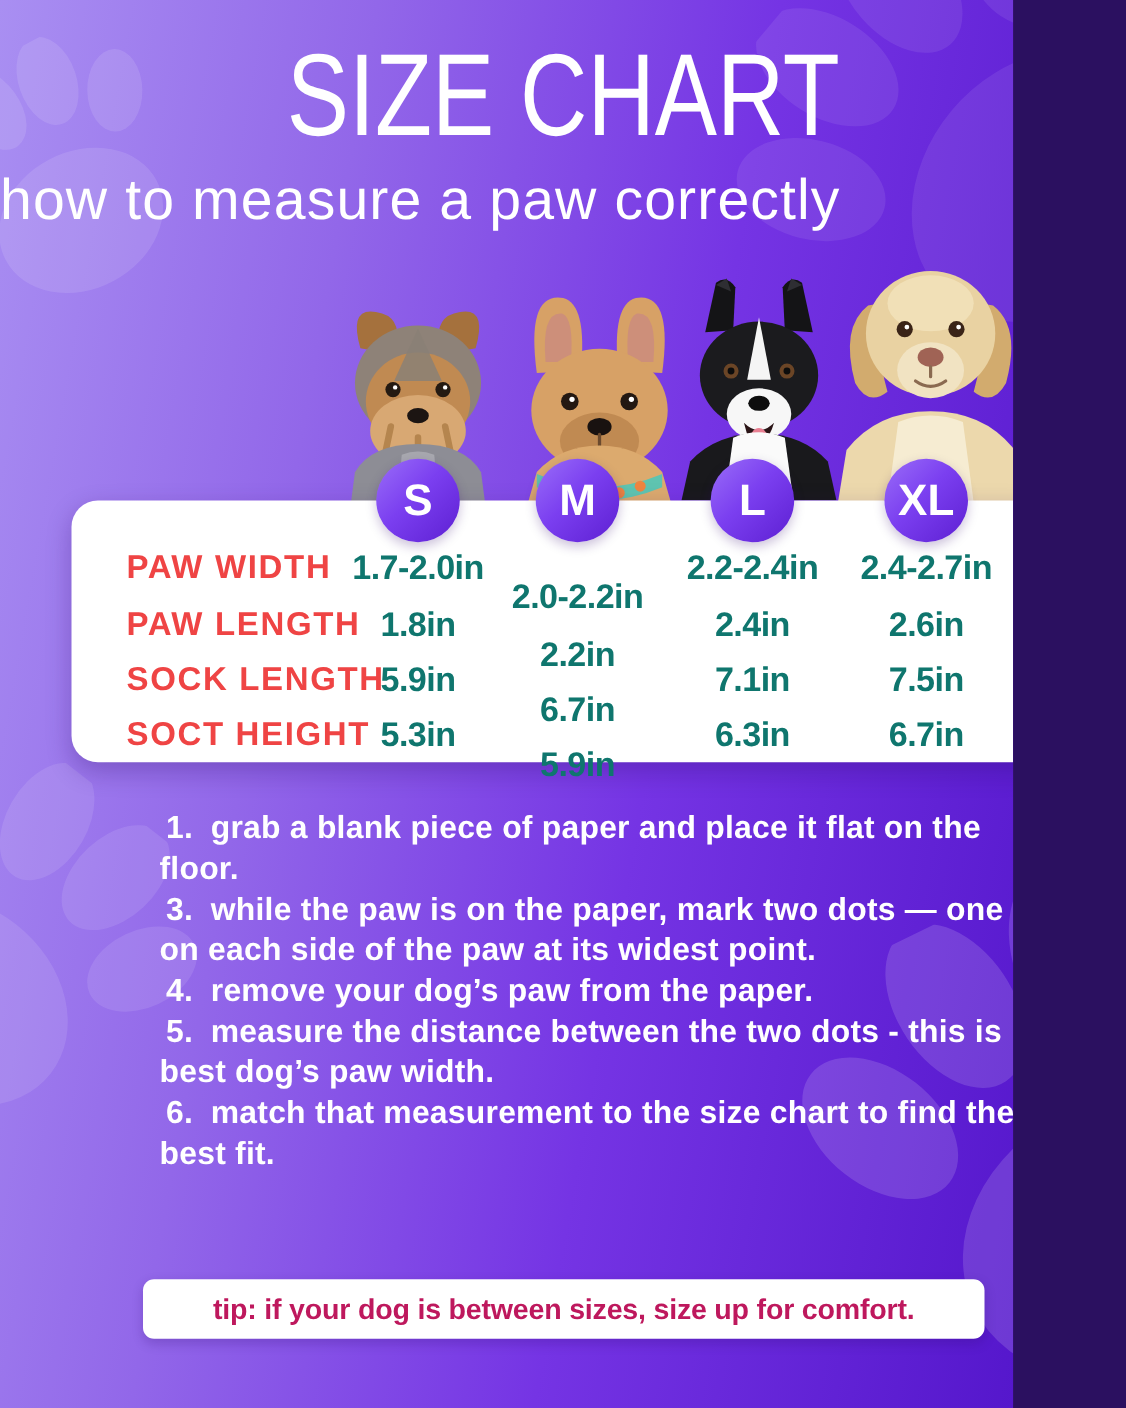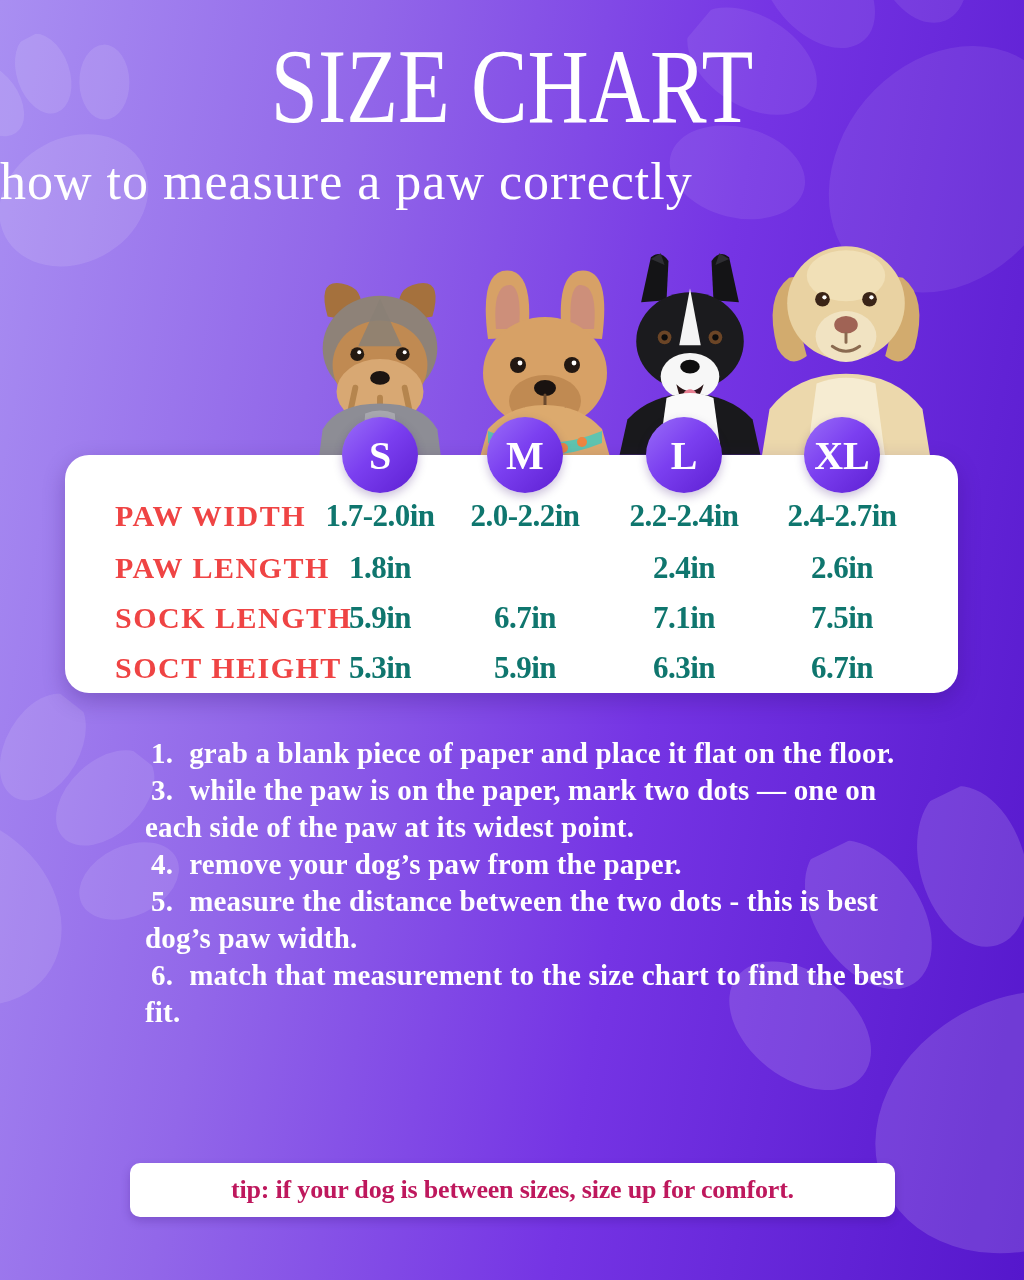--- a/index.html
+++ b/index.html
@@ -1,19 +1,19 @@
 <!DOCTYPE html>
 <html><head>
 <meta charset="utf-8">
 <style>
   html,body{margin:0;padding:0;background:#2b1060;}
   .poster{
-    position:relative; width:1024px; height:1280px; overflow:hidden;
+    position:relative; width:921px; height:1280px; overflow:hidden;
     background:linear-gradient(100deg,#a98ff2 0%,#9267e9 30%,#7534e4 62%,#5517cc 100%);
-    font-family:Liberation Serif, serif;
+    font-family:Liberation Sans, sans-serif;
   }
   
   .paw{position:absolute; fill:#ffffff; z-index:0;}
   .paw-a{left:-70px; top:40px; width:250px; height:250px; opacity:.11; transform:rotate(-28deg);}
   .paw-b{left:680px; top:-90px; width:430px; height:430px; opacity:.08; transform:rotate(-50deg);}
   .paw-c{left:-180px; top:690px; width:350px; height:350px; opacity:.10; transform:rotate(38deg);}
   .paw-d{left:740px; top:800px; width:500px; height:500px; opacity:.14; transform:rotate(-26deg);}
   
   .title{
     position:absolute; top:34px; left:0; width:1024px; text-align:center; z-index:2;
@@ -47,21 +47,21 @@
   .trow{position:absolute; left:0; width:100%; height:40px; line-height:40px;}
   .trow-0{top:41px;} .trow-1{top:93px;} .trow-2{top:143px;} .trow-3{top:193px;}
   .tlabel{
     position:absolute; left:50px; color:#ef4444;
     font-size:30px; font-weight:700; letter-spacing:1.5px;
   }
   .tval{
     position:absolute; width:160px; text-align:center; color:#0f766e;
     font-size:31px; font-weight:700; letter-spacing:-0.5px;
   }
-  .c0{left:235px;} .c1{left:380px;} .c2{left:539px;} .c3{left:697px;}
+  .c0{left:235px;} .c1{left:380px;margin-top:27px;} .c2{left:539px;} .c3{left:697px;}
   
   .instructions{
     position:absolute; left:145px; top:735px; width:795px; z-index:2;
     color:#ffffff; font-size:29px; line-height:37px; font-weight:700; letter-spacing:0.2px;
   }
   .ins-num{padding-left:6px; margin-right:16px;}
   
   .tip-box{
     position:absolute; left:130px; top:1163px; width:765px; height:54px; z-index:2;
     background:#ffffff; border-radius:10px; box-shadow:0 4px 10px rgba(45,10,105,.22);
@@ -194,20 +194,21 @@
     <div class="trow trow-0">
       <span class="tlabel">PAW WIDTH</span>
       <span class="tval c0">1.7-2.0in</span>
       <span class="tval c1">2.0-2.2in</span>
       <span class="tval c2">2.2-2.4in</span>
       <span class="tval c3">2.4-2.7in</span>
     </div>
     <div class="trow trow-1">
       <span class="tlabel">PAW LENGTH</span>
       <span class="tval c0">1.8in</span>
+      <span class="tval c1">2.2in</span>
       <span class="tval c2">2.4in</span>
       <span class="tval c3">2.6in</span>
     </div>
     <div class="trow trow-2">
       <span class="tlabel">SOCK LENGTH</span>
       <span class="tval c0">5.9in</span>
       <span class="tval c1">6.7in</span>
       <span class="tval c2">7.1in</span>
       <span class="tval c3">7.5in</span>
     </div>

